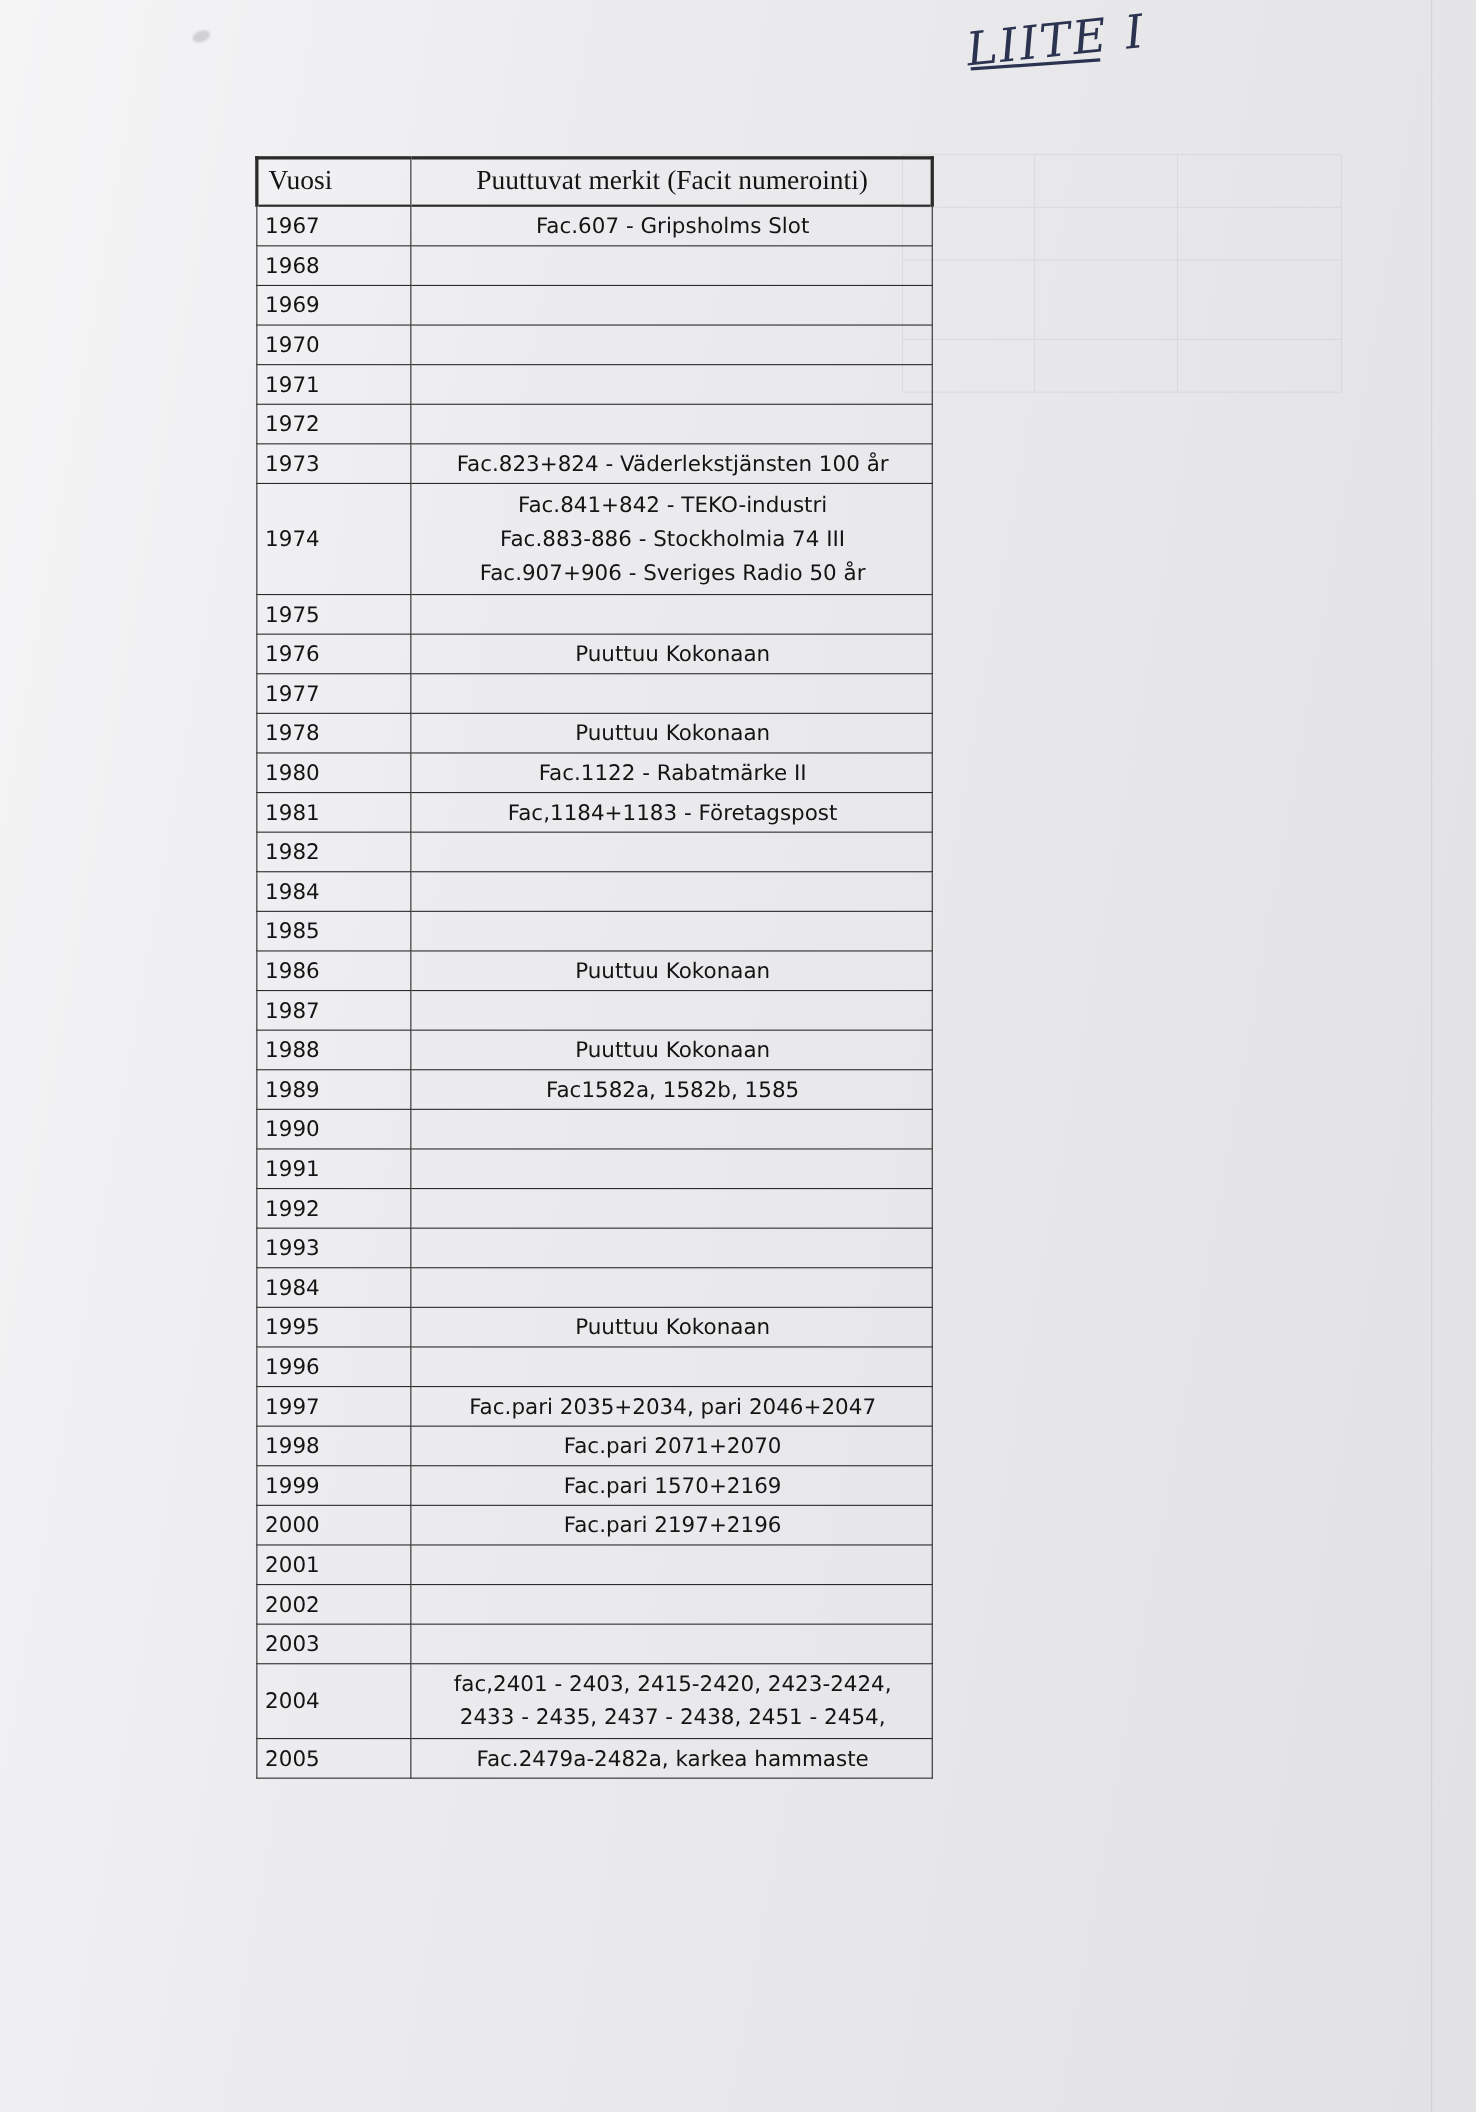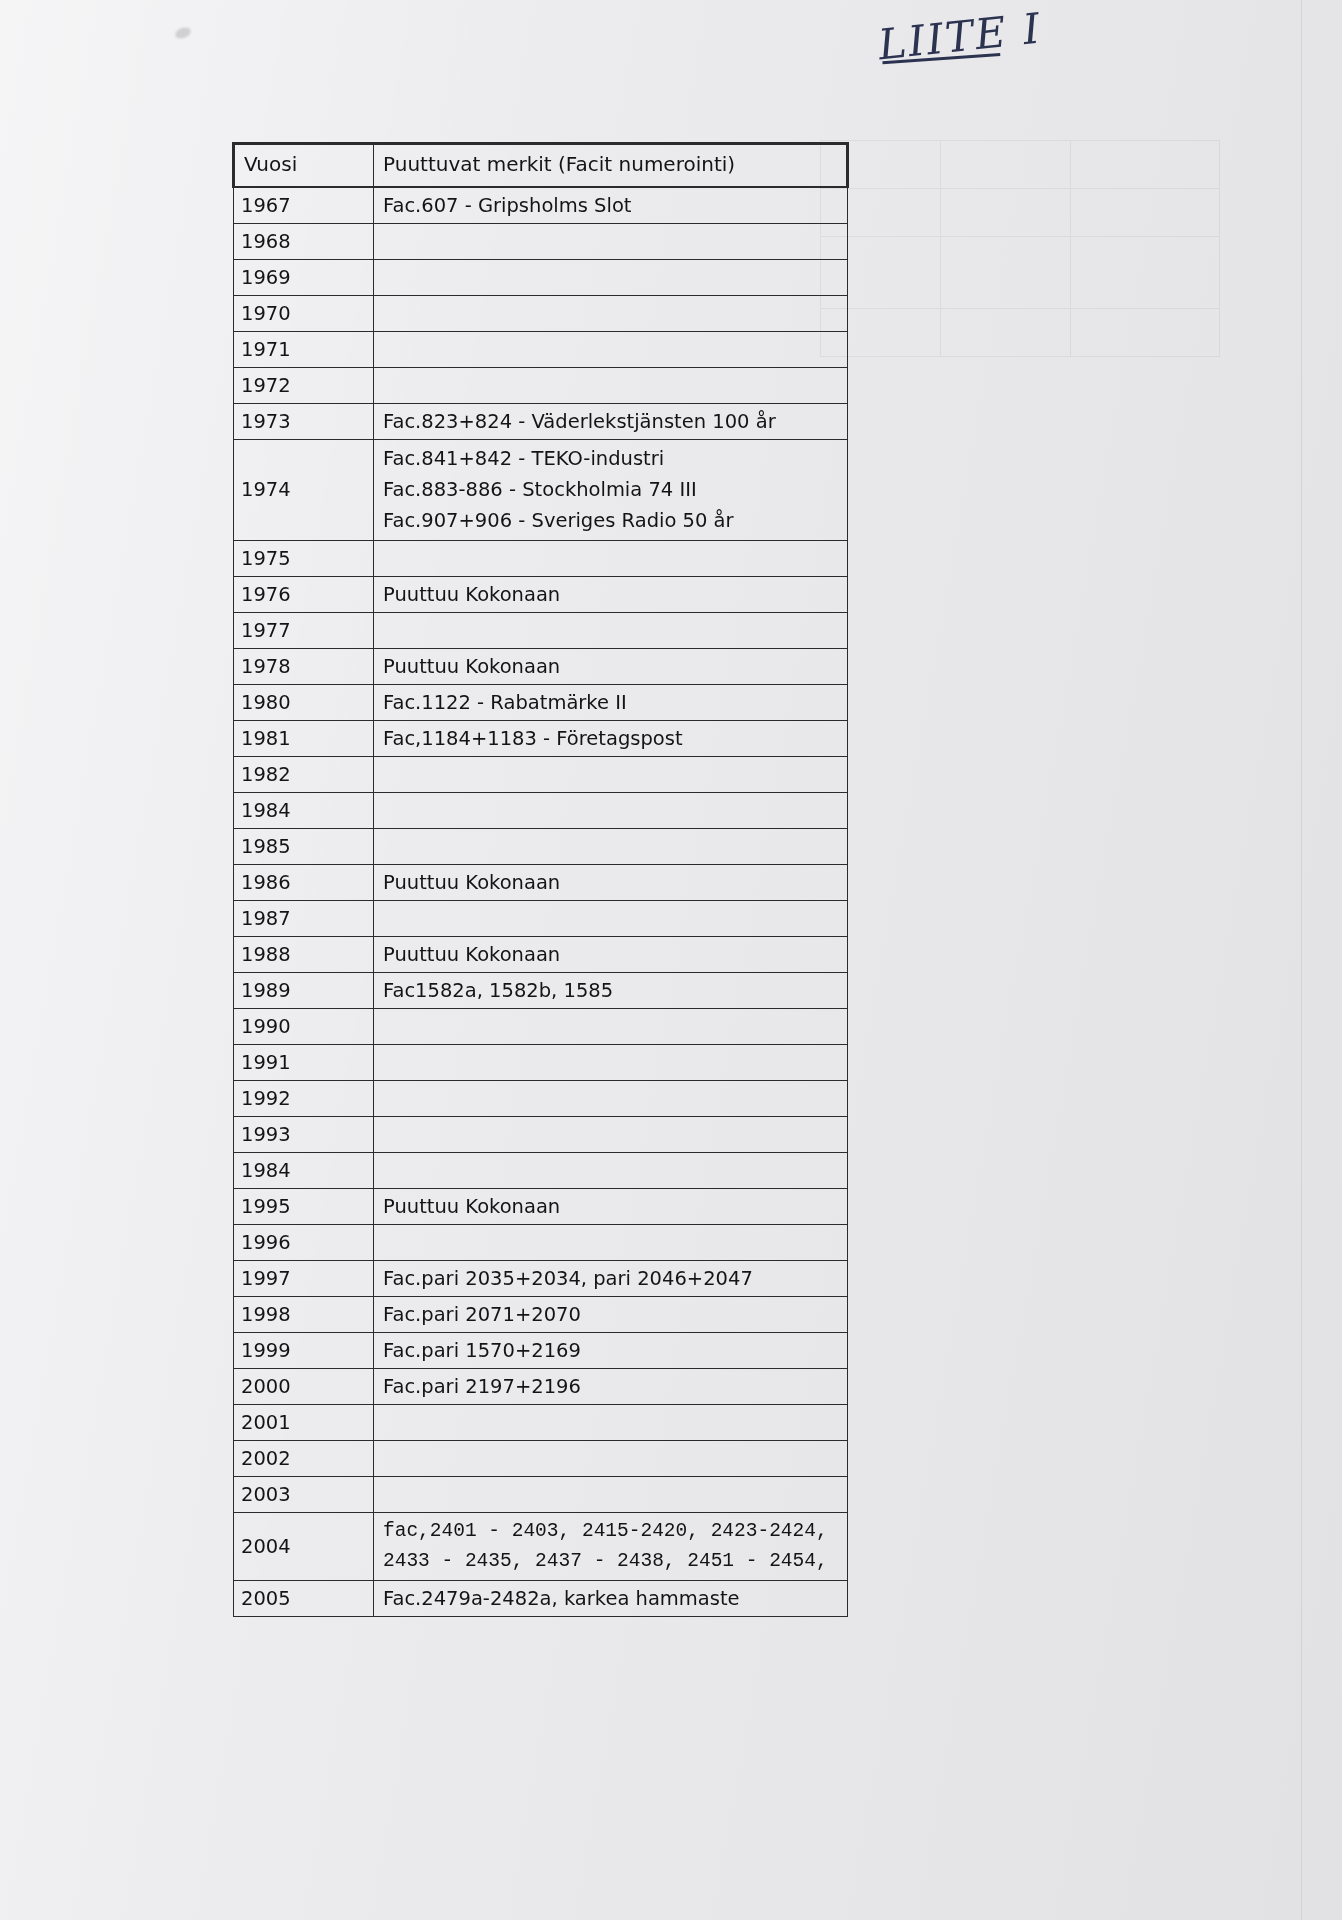--- a/index.html
+++ b/index.html
@@ -77,28 +77,29 @@
     height: 28px;
     vertical-align: middle;
     line-height: 1.18;
   }
   table.main td.year {
     width: 120px;
     padding-right: 9px;
     white-space: nowrap;
   }
   table.main td.desc {
-    text-align: left;
+    text-align: center;
     padding-left: 9px;
   }
   tr.header td {
     border-top-width: 3px;
     border-bottom-width: 2.4px;
-    font-size: 20px;
+    font-size: 25px;
     height: 34px;
+    font-family: Liberation Serif, serif;
   }
   tr.header td.year {
     text-align: left;
     padding-left: 9px;
     border-left-width: 3px;
   }
   tr.header td.desc {
     border-right-width: 3px;
   }
   .faded {
@@ -124,21 +125,20 @@
   }
   td.two-line .ln {
     display: block;
     height: 30px;
     line-height: 30px;
     white-space: nowrap;
   }
   td.two-line {
     padding-top: 5px;
     padding-bottom: 4px;
-    font-family: Liberation Mono, monospace;
   }
   .stain {
     position: absolute;
     left: 175px;
     top: 28px;
     width: 16px;
     height: 10px;
     background: rgba(120,120,125,0.28);
     border-radius: 50%;
     transform: rotate(-20deg);

